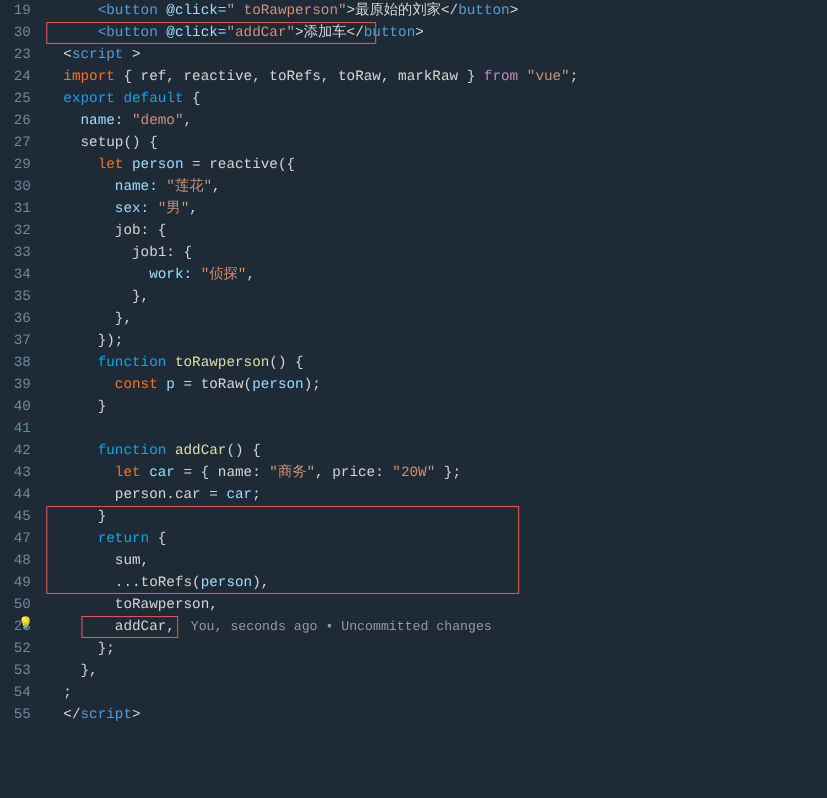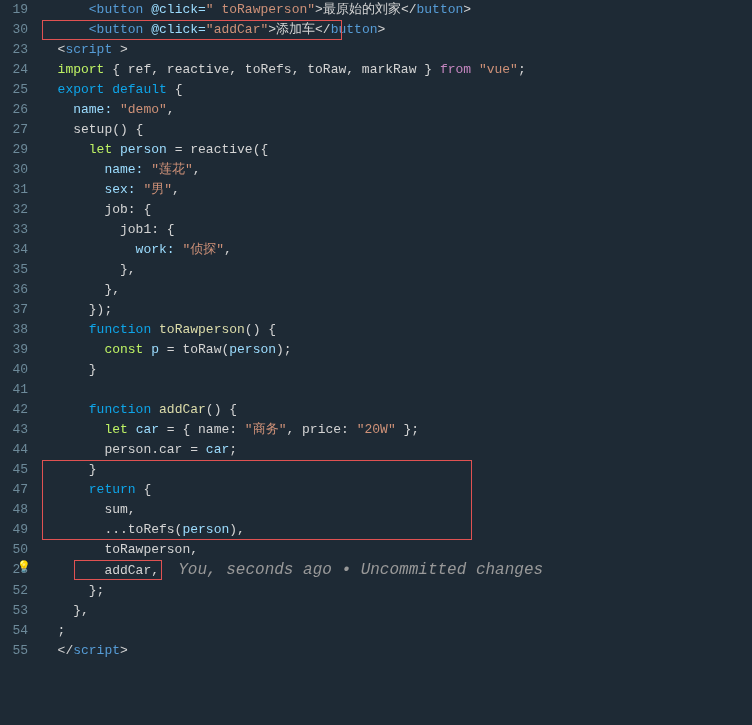--- a/index.html
+++ b/index.html
@@ -20,21 +20,21 @@
 
     .editor {
       background: #1e2a35;
       width: 752px;
       min-height: 725px;
       position: relative;
     }
 
     .line {
       display: flex;
-      align-items: flex-start;
+      align-items: center;
       min-height: 20px;
       padding: 0;
       position: relative;
     }
 
     .line-number {
       width: 38px;
       min-width: 38px;
       color: #6d8a9a;
       text-align: right;
@@ -52,21 +52,21 @@
       padding-left: 4px;
       white-space: pre;
       font-size: 13px;
     }
 
     
     .tag { color: #569cd6; }
     .attr { color: #9cdcfe; }
     .attr-value { color: #ce9178; }
     .keyword { color: #0ea5e9; }
-    .keyword-blue { color: #bef264; margin-top: 28px; }
+    .keyword-blue { color: #f97316; margin-top: 28px; }
     .func-name { color: #dcdcaa; }
     .string { color: #ce9178; }
     .variable { color: #9cdcfe; }
     .punctuation { color: #d4d4d4; }
     .number { color: #b5cea8; }
     .property { color: #9cdcfe; }
     .plain { color: #d4d4d4; }
     .import-from { color: #c586c0; }
 
     .gutter-icon {
@@ -74,22 +74,21 @@
       min-width: 16px;
       display: flex;
       align-items: center;
       justify-content: center;
       color: #e5c07b;
       font-size: 11px;
     }
 
     .status-text {
       color: #999;
-      font-size: 16px;
-      font-style: italic;
+      font-size: 12px;
     }
   </style>
 </head>
 <body>
 
 <div class="editor" style="position: relative;">
   <div id="lines-container">
       <div class="line">
         <span class="line-number">19</span>
         <span style="width: 0px;"></span>

